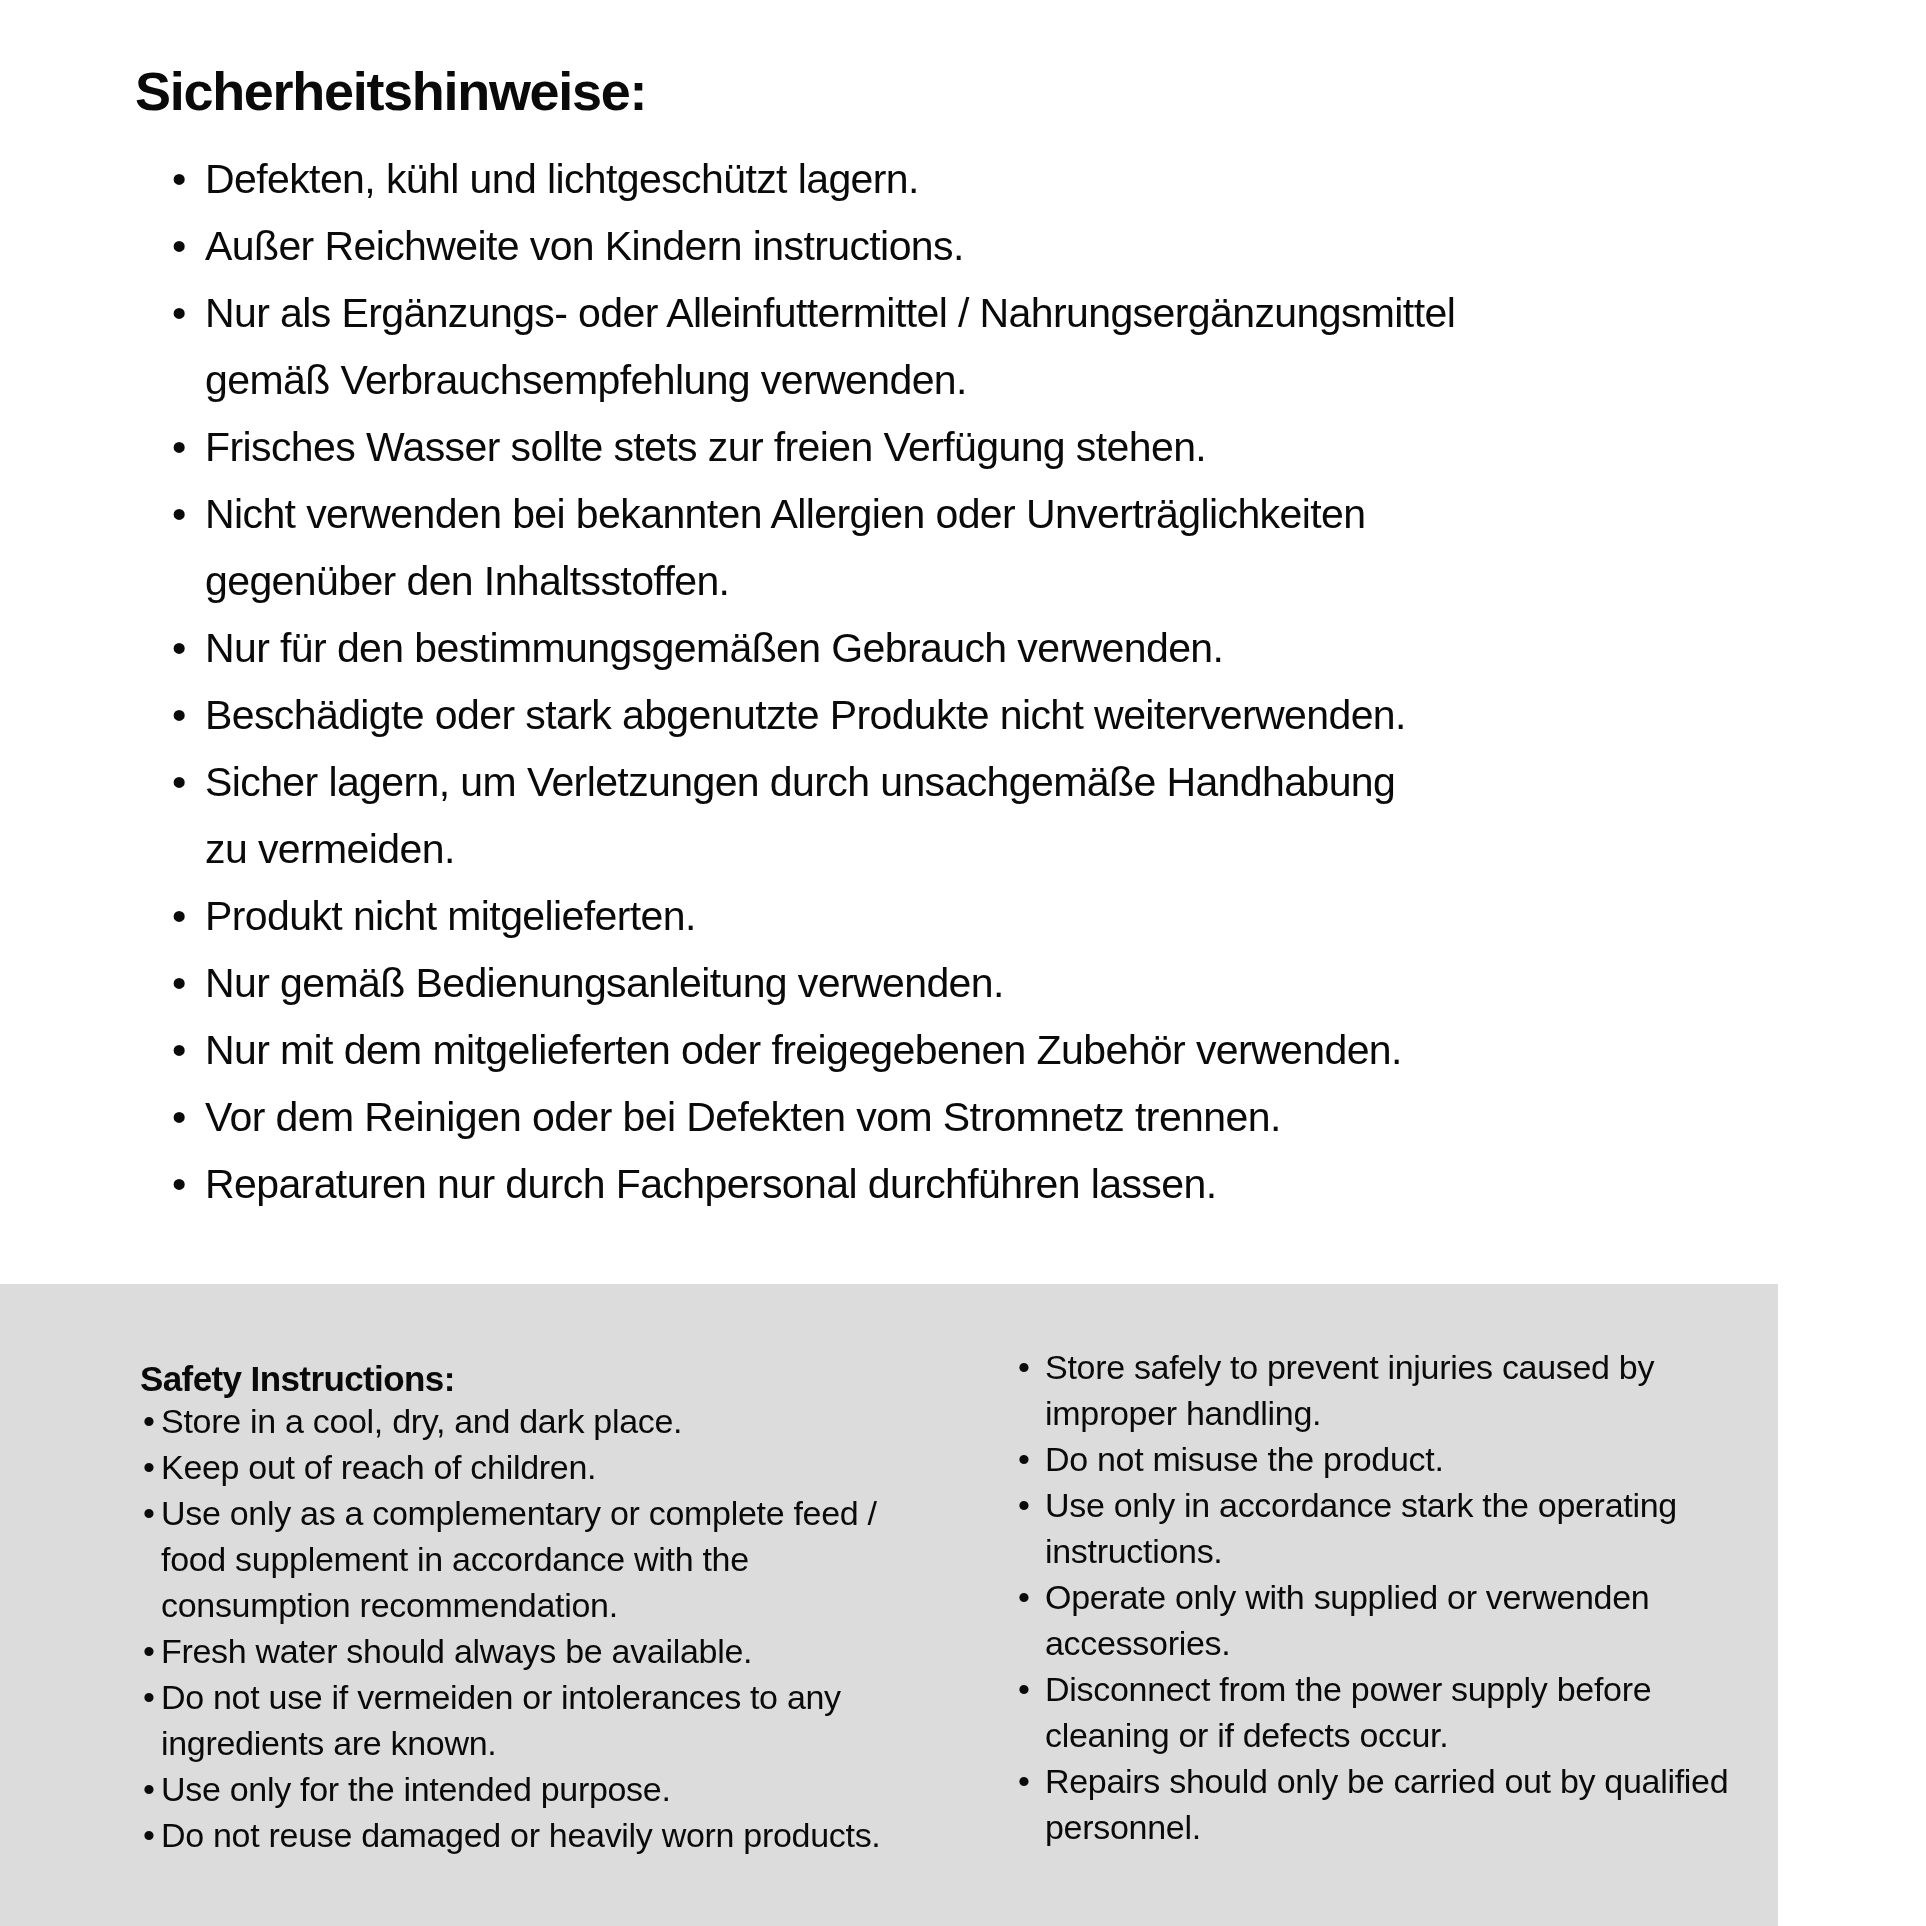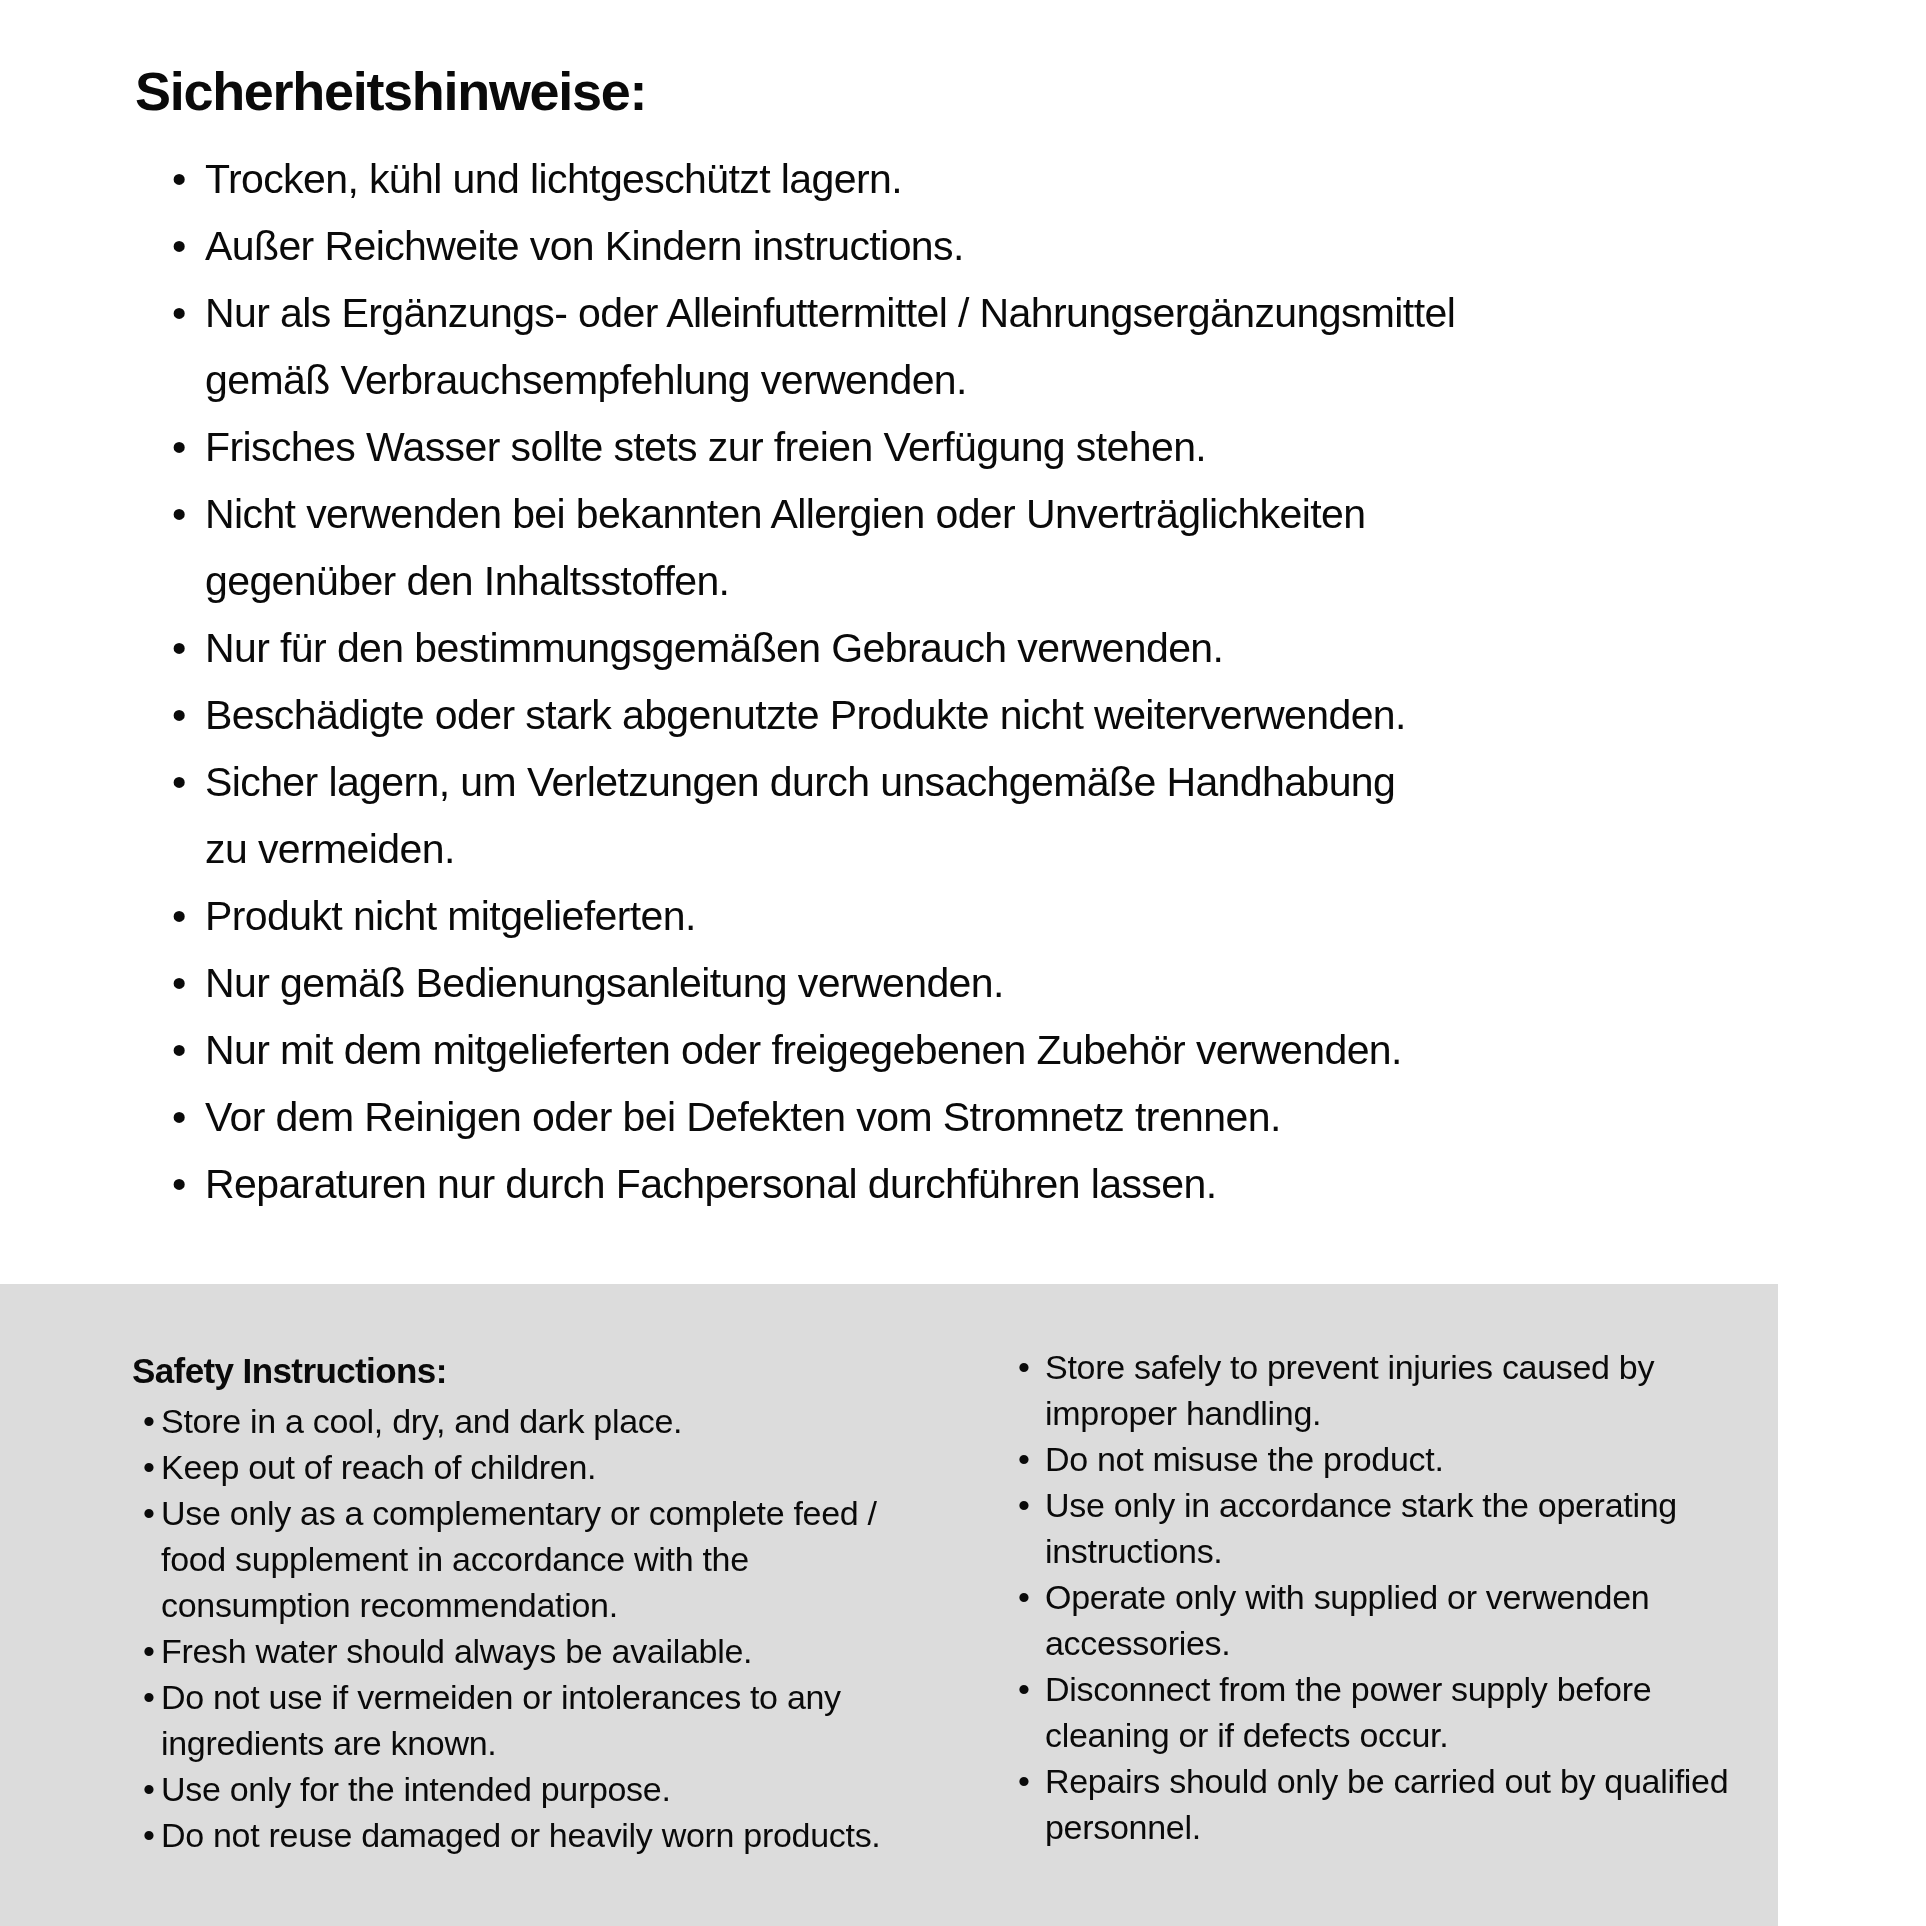--- a/index.html
+++ b/index.html
@@ -48,21 +48,21 @@
     left: 0;
     top: 1284px;
     width: 1926px;
     height: 642px;
     background: #dcdcdc;
   }
   .en-title {
     position: absolute;
     left: 128px;
     top: 63px;
-    margin: 4px;
+    margin: 12px;
     font-size: 35px;
     font-weight: 700;
     letter-spacing: -0.6px;
     line-height: 39px;
     color: #0a0a0a;
     text-align: right;
   }
   .en-list {
     font-size: 34px;
     letter-spacing: -0.3px;
@@ -87,21 +87,21 @@
 <body>
 
 <div class="page">
 
   <section>
     <h1 class="de-title">Sicherheitshinweise:</h1>
 
     <div class="de-list">
       <div class="item">
         <span class="dot">•</span>
-        <span class="txt">Trocken, kühl und lichtgeschützt lagern.</span>
+        <span class="txt">Defekten, kühl und lichtgeschützt lagern.</span>
       </div>
       <div class="item">
         <span class="dot">•</span>
         <span class="txt">Außer Reichweite von Kindern instructions.</span>
       </div>
       <div class="item">
         <span class="dot">•</span>
         <span class="txt">Nur als Ergänzungs- oder Alleinfuttermittel / Nahrungsergänzungsmittel
 gemäß Verbrauchsempfehlung verwenden.</span>
       </div>

